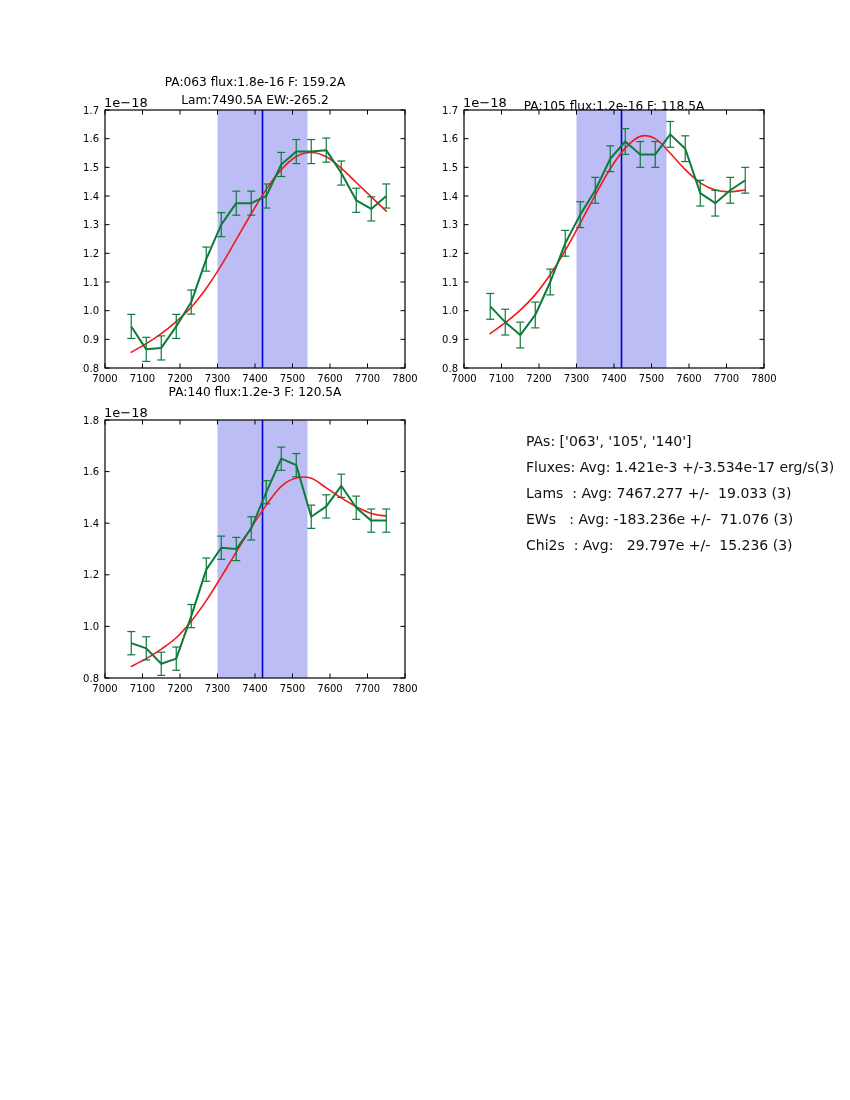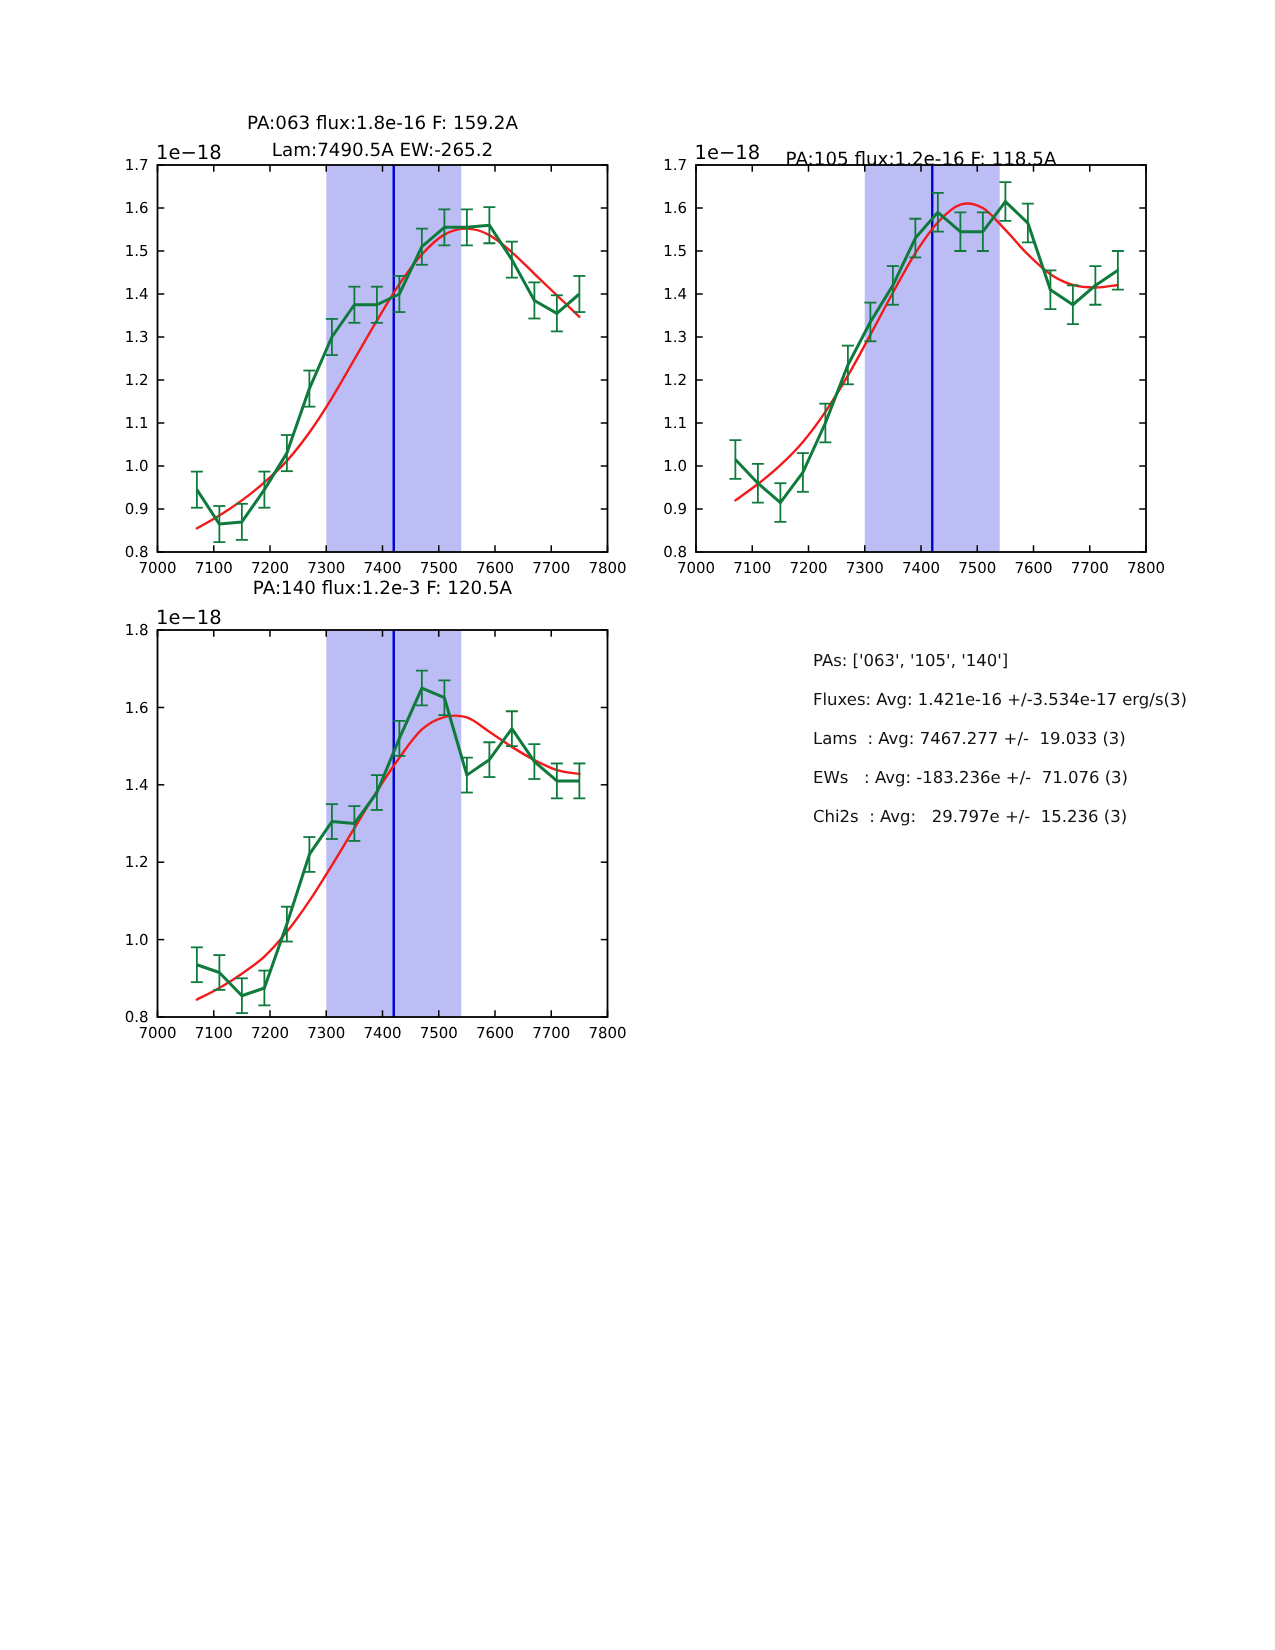--- a/index.html
+++ b/index.html
@@ -24,23 +24,22 @@
     white-space: nowrap;
   }
   .offset-label {
     position: absolute;
     font-size: 13px;
     color: #000000;
   }
   .stats {
     position: absolute;
     left: 526px; top: 428px;
-    font-size: 11px;
+    font-size: 14px;
     color: #111111;
-    margin-left: 16px;
   }
   .stats .sline {
     white-space: pre;
     height: 26px;
     line-height: 26px;
   }
   svg text {
     font-family: "DejaVu Sans", "Liberation Sans", sans-serif;
     font-size: 10px;
     fill: #000000;
@@ -422,19 +421,19 @@
         <line x1="336.25" y1="144.01000000000005" x2="336.25" y2="167.23000000000002"></line>
         <line x1="332.25" y1="144.01000000000005" x2="340.25" y2="144.01000000000005"></line>
         <line x1="332.25" y1="167.23000000000002" x2="340.25" y2="167.23000000000002"></line>
       </g>
       <polyline points="81.25,278.17 96.25,283.33 111.25,298.81 126.25,293.65 141.25,251.08 156.25,204.64 171.25,182.71 186.25,184.00 201.25,163.36 216.25,127.24 231.25,93.70 246.25,100.15 261.25,151.75 276.25,141.43 291.25,120.79 306.25,142.72 321.25,155.62 336.25,155.62" fill="none" stroke="#0e7a3c" stroke-width="2" stroke-linejoin="round"></polyline>
       <rect x="55" y="55" width="300" height="258" fill="none" stroke="#000000" stroke-width="1.2"></rect>
     </svg>
 
   <div class="stats">
     <div class="sline">PAs: ['063', '105', '140']</div>
-    <div class="sline">Fluxes: Avg: 1.421e-16 +/-3.534e-17 erg/s(3)</div>
+    <div class="sline">Fluxes: Avg: 1.421e-3 +/-3.534e-17 erg/s(3)</div>
     <div class="sline">Lams  : Avg: 7467.277 +/-  19.033 (3)</div>
     <div class="sline">EWs   : Avg: -183.236e +/-  71.076 (3)</div>
     <div class="sline">Chi2s  : Avg:   29.797e +/-  15.236 (3)</div>
   </div>
 
 </div>
 
 </body></html>

